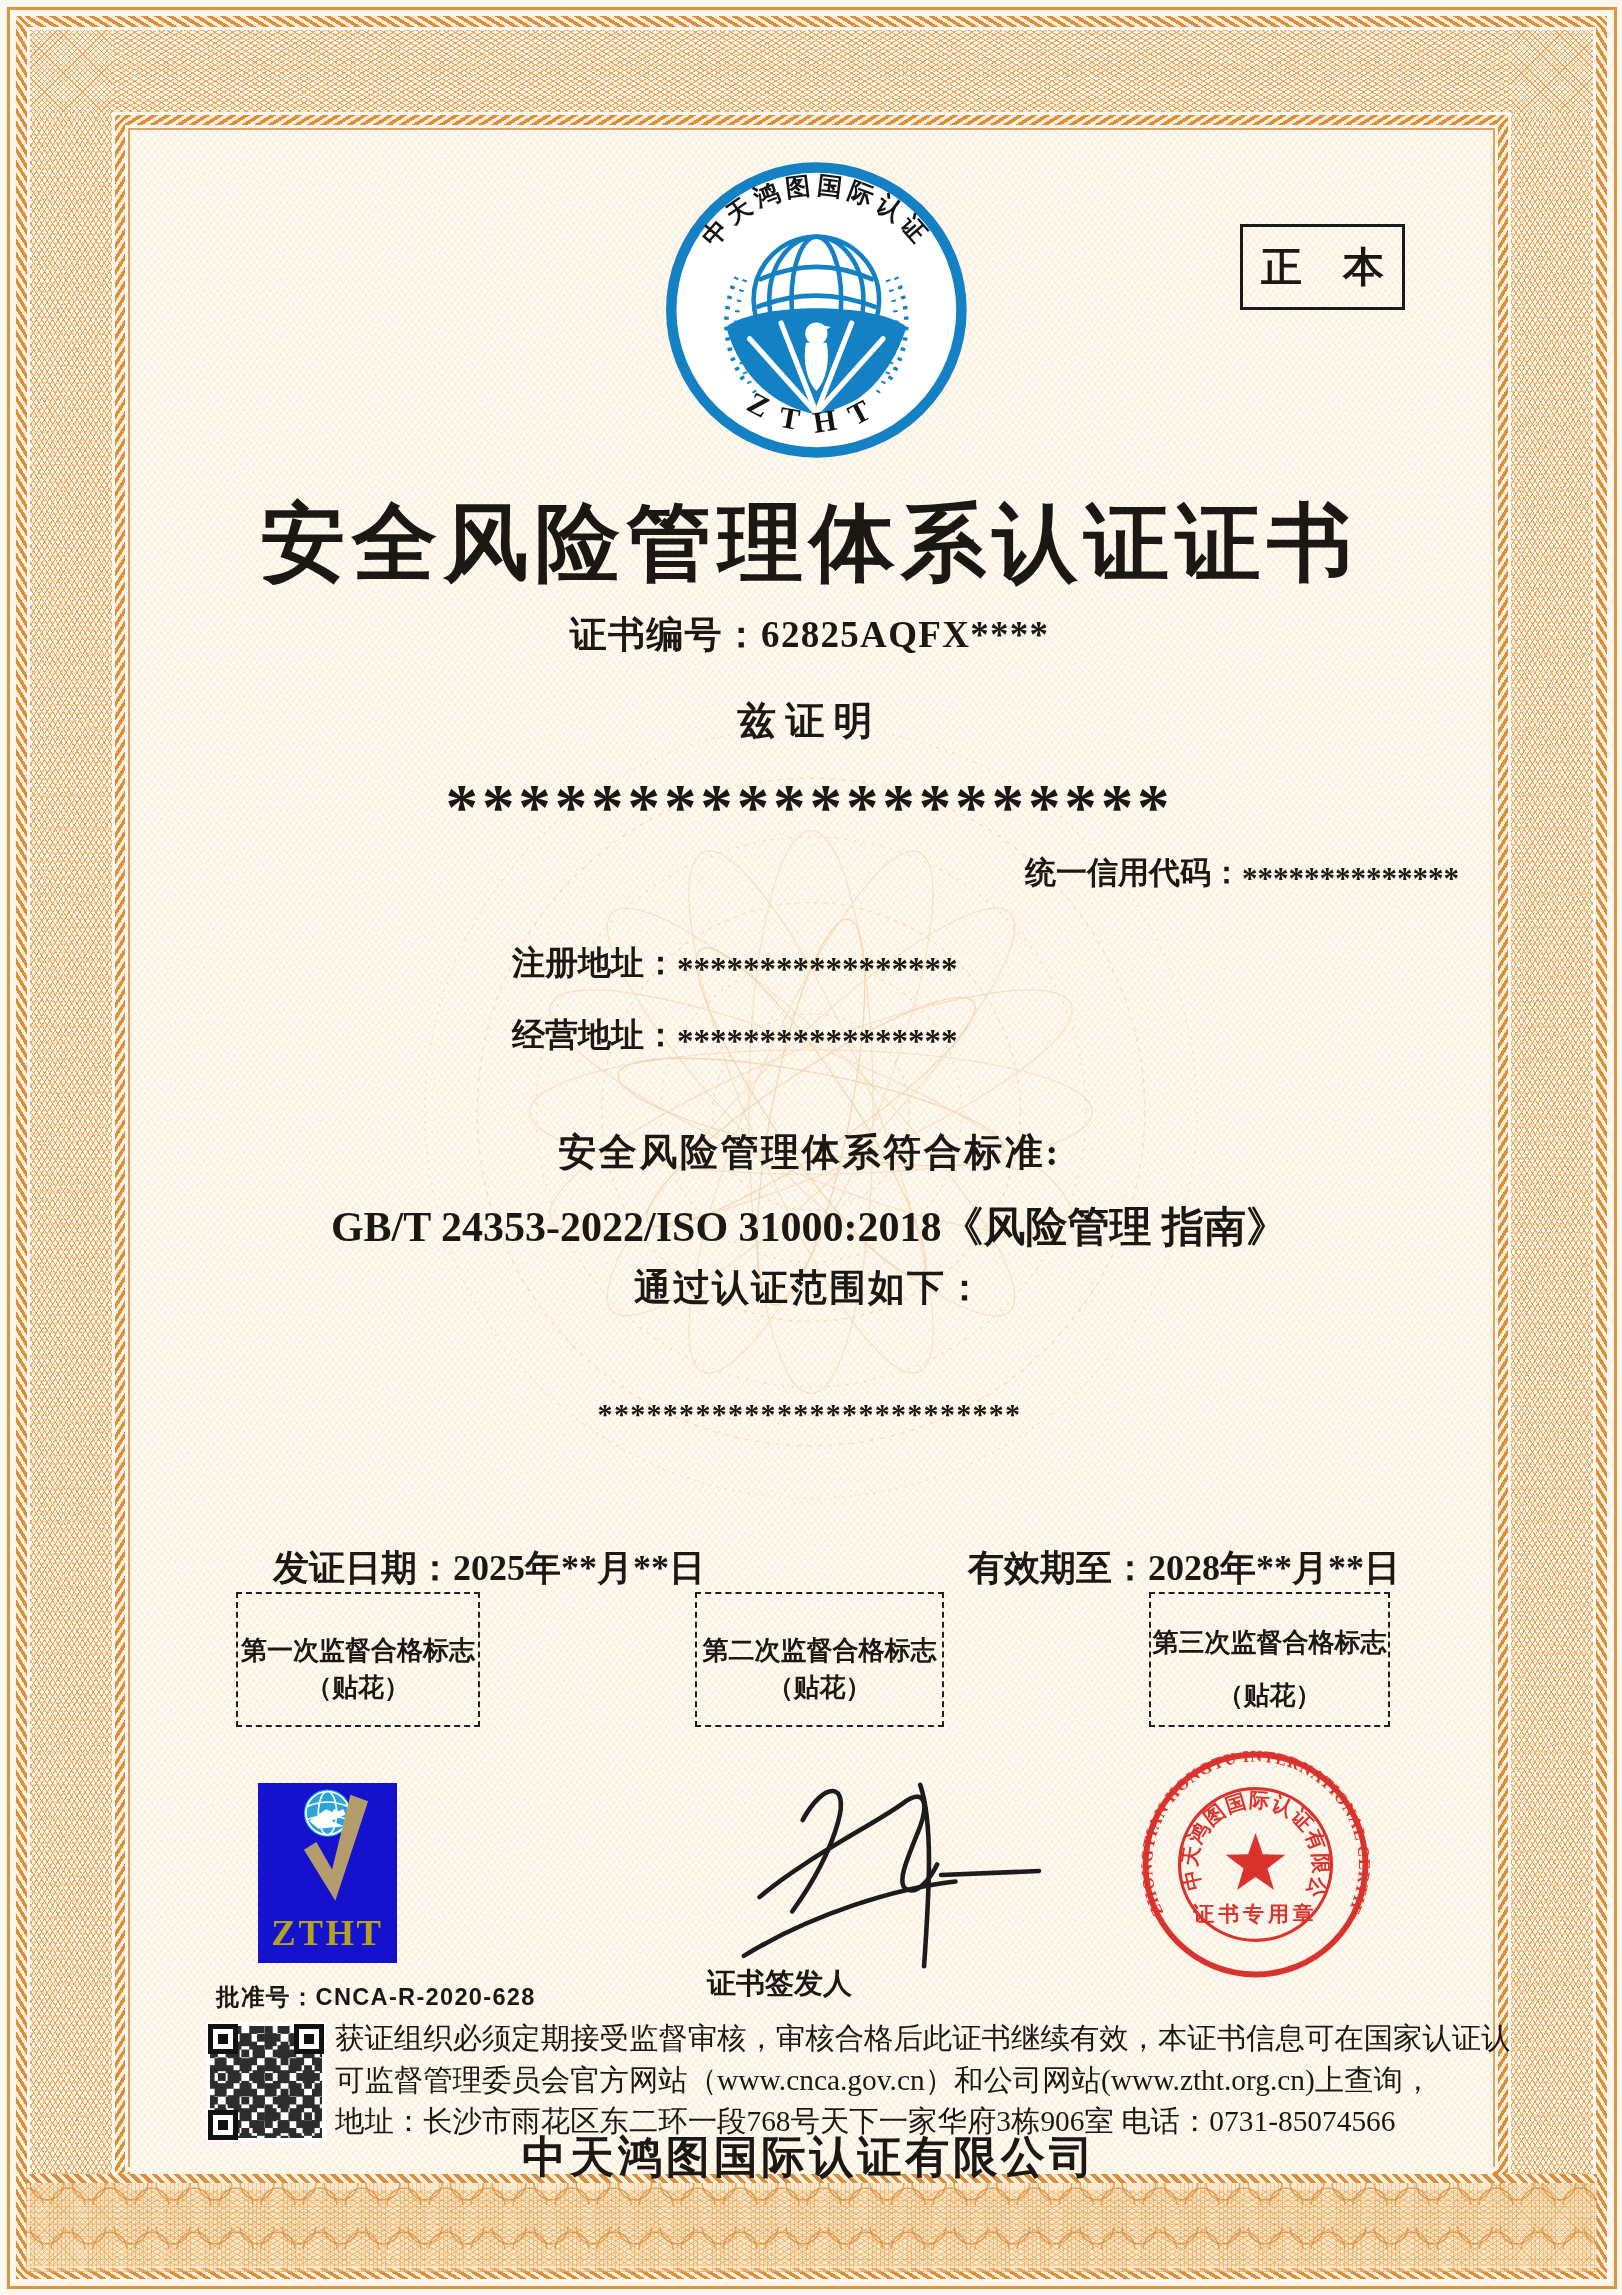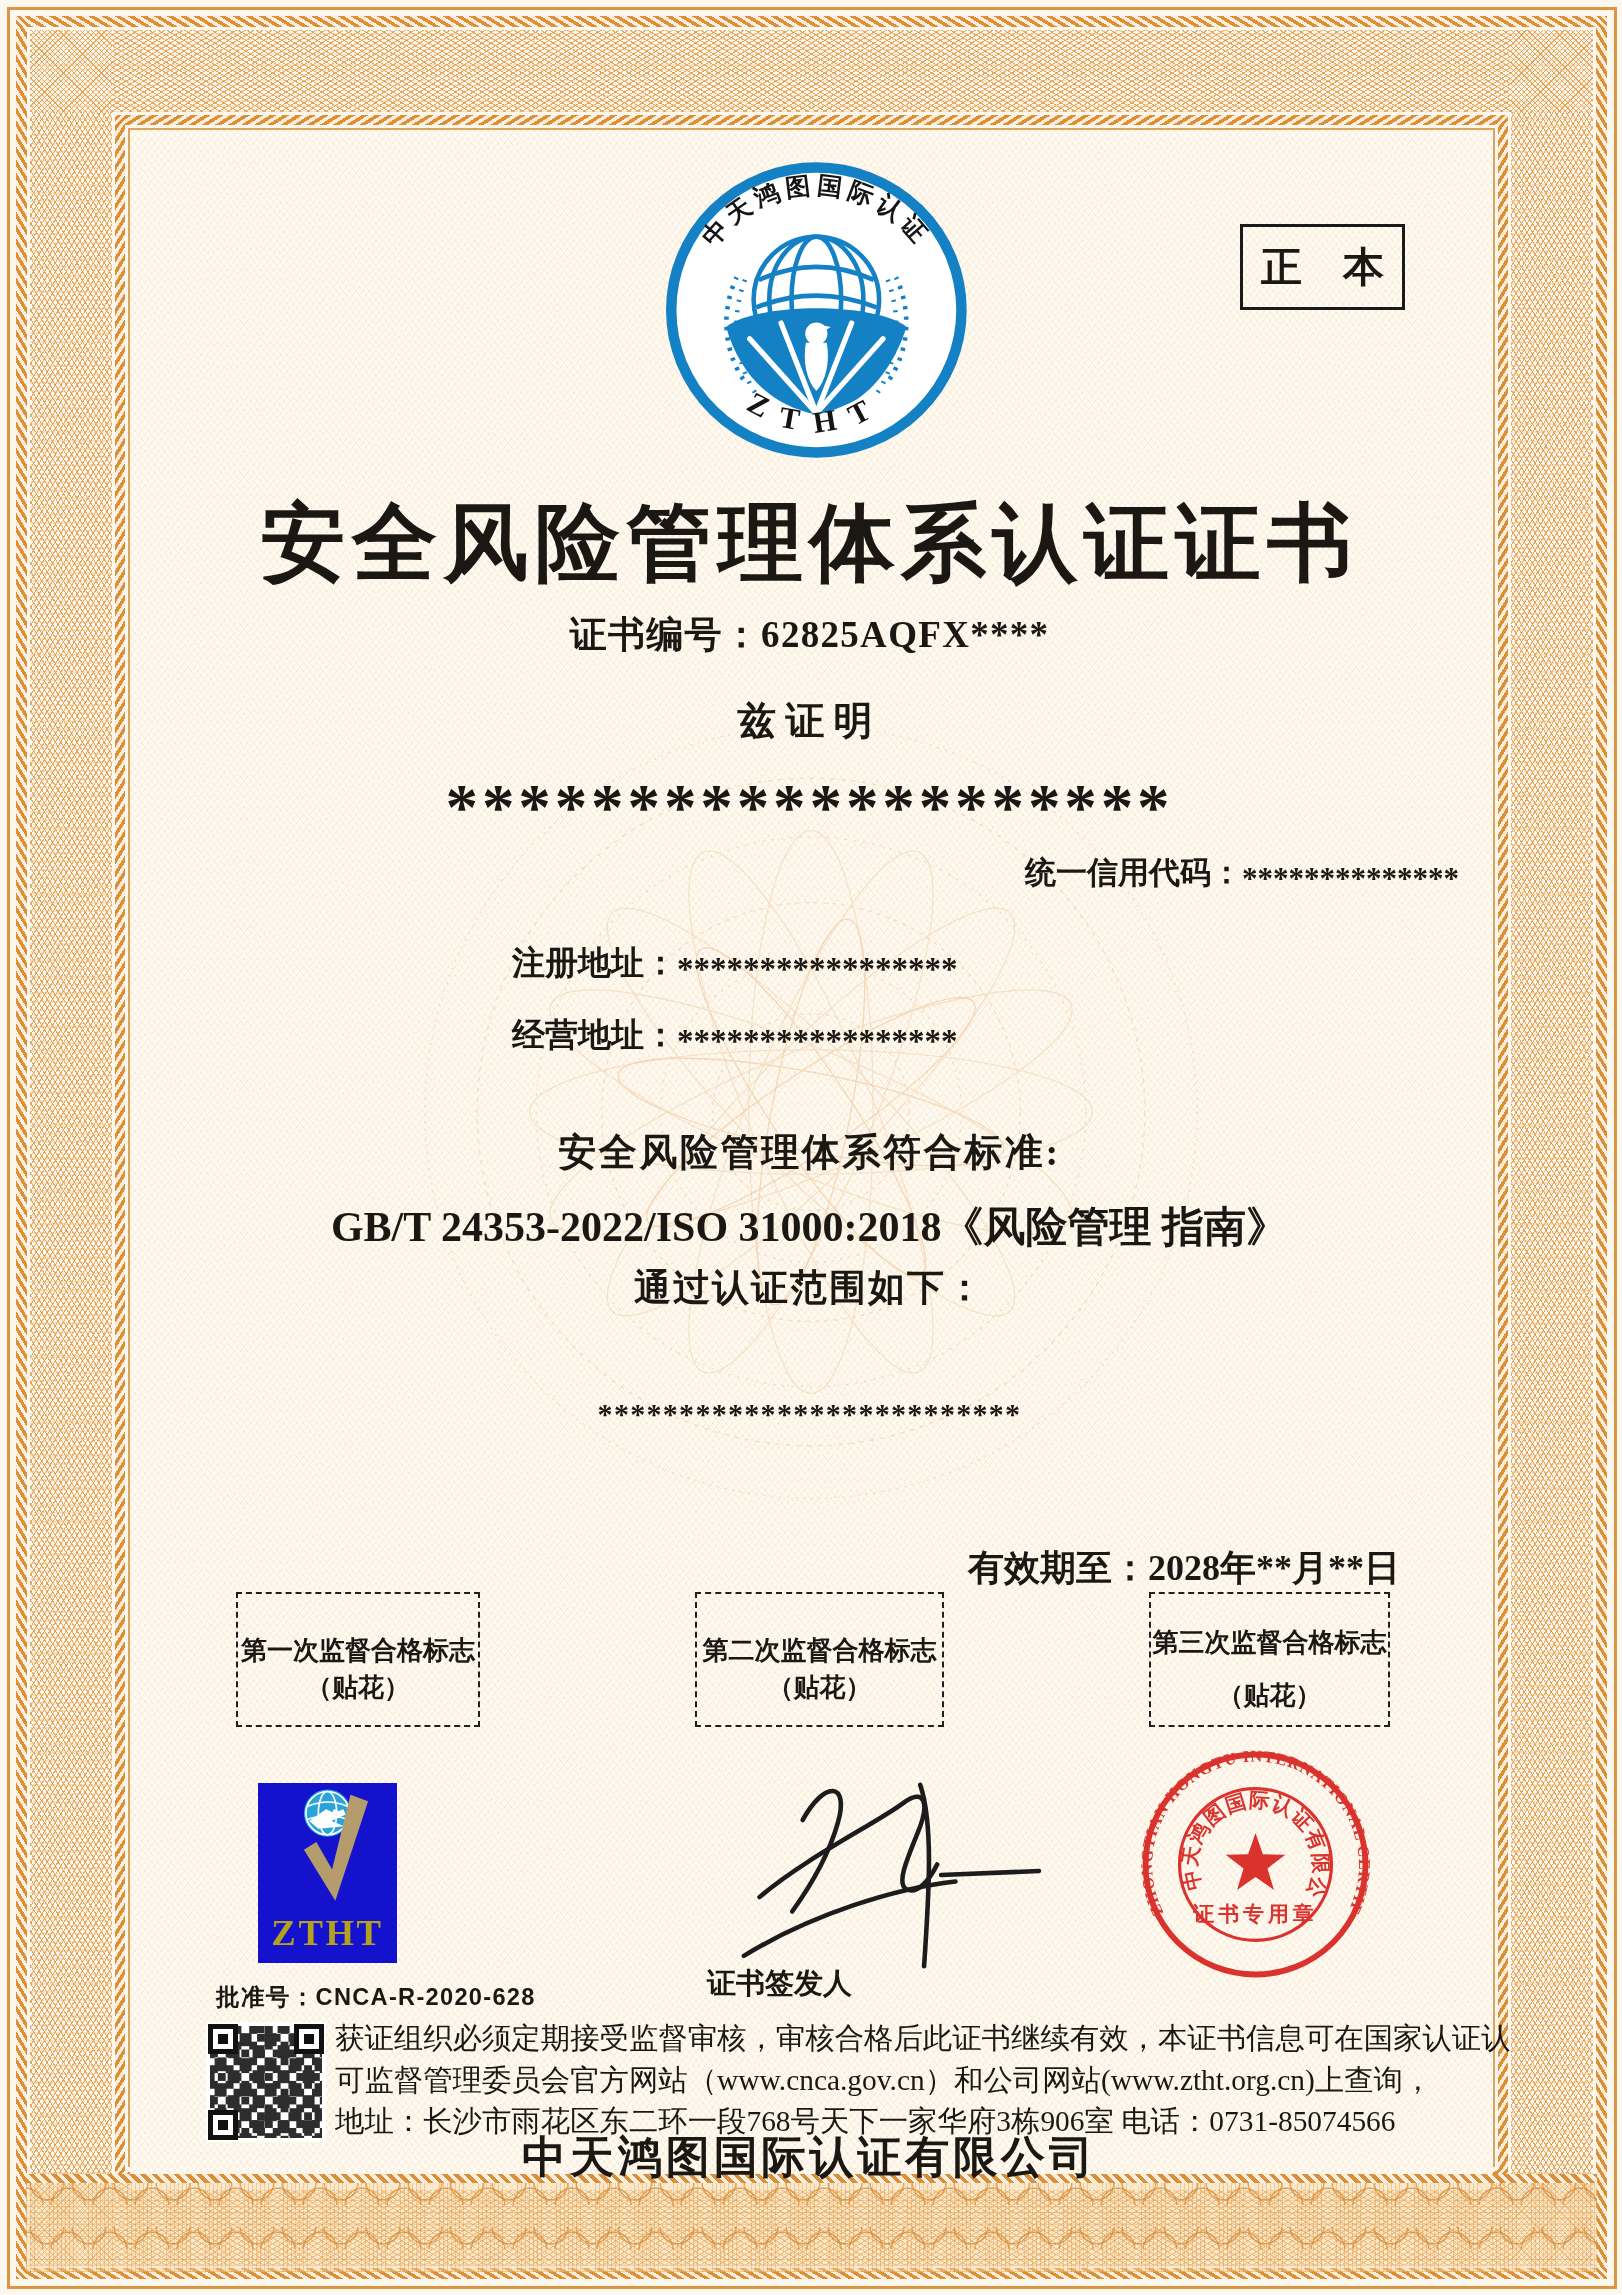--- a/index.html
+++ b/index.html
@@ -162,20 +162,21 @@
     <span>经营地址：</span><span class="mask">*****************</span>
   </div>
 
   <div class="abs center content b" style="top:1127px;font-size:38px;letter-spacing:2.6px;">安全风险管理体系符合标准:</div>
   <div class="abs center content b nowrap" style="top:1199px;font-size:42px;">GB/T 24353-2022/ISO 31000:2018《风险管理 指南》</div>
   <div class="abs center content b" style="top:1263px;font-size:37px;letter-spacing:2px;">通过认证范围如下：</div>
   <div class="abs center content b" style="top:1392px;font-size:30px;letter-spacing:1.3px;">
     <span class="mask">**************************</span>
   </div>
 
+  <div class="abs content b nowrap" style="left:273px;top:1544px;font-size:36px;">发证日期：2025年**月**日</div>
   <div class="abs content b nowrap" style="left:968px;top:1544px;font-size:36px;">有效期至：2028年**月**日</div>
 
   <div class="abs sticker" style="left:236px;width:244px;">
     <span>第一次监督合格标志</span>
     <span>（贴花）</span>
   </div>
   <div class="abs sticker" style="left:695px;width:249px;">
     <span>第二次监督合格标志</span>
     <span>（贴花）</span>
   </div>

